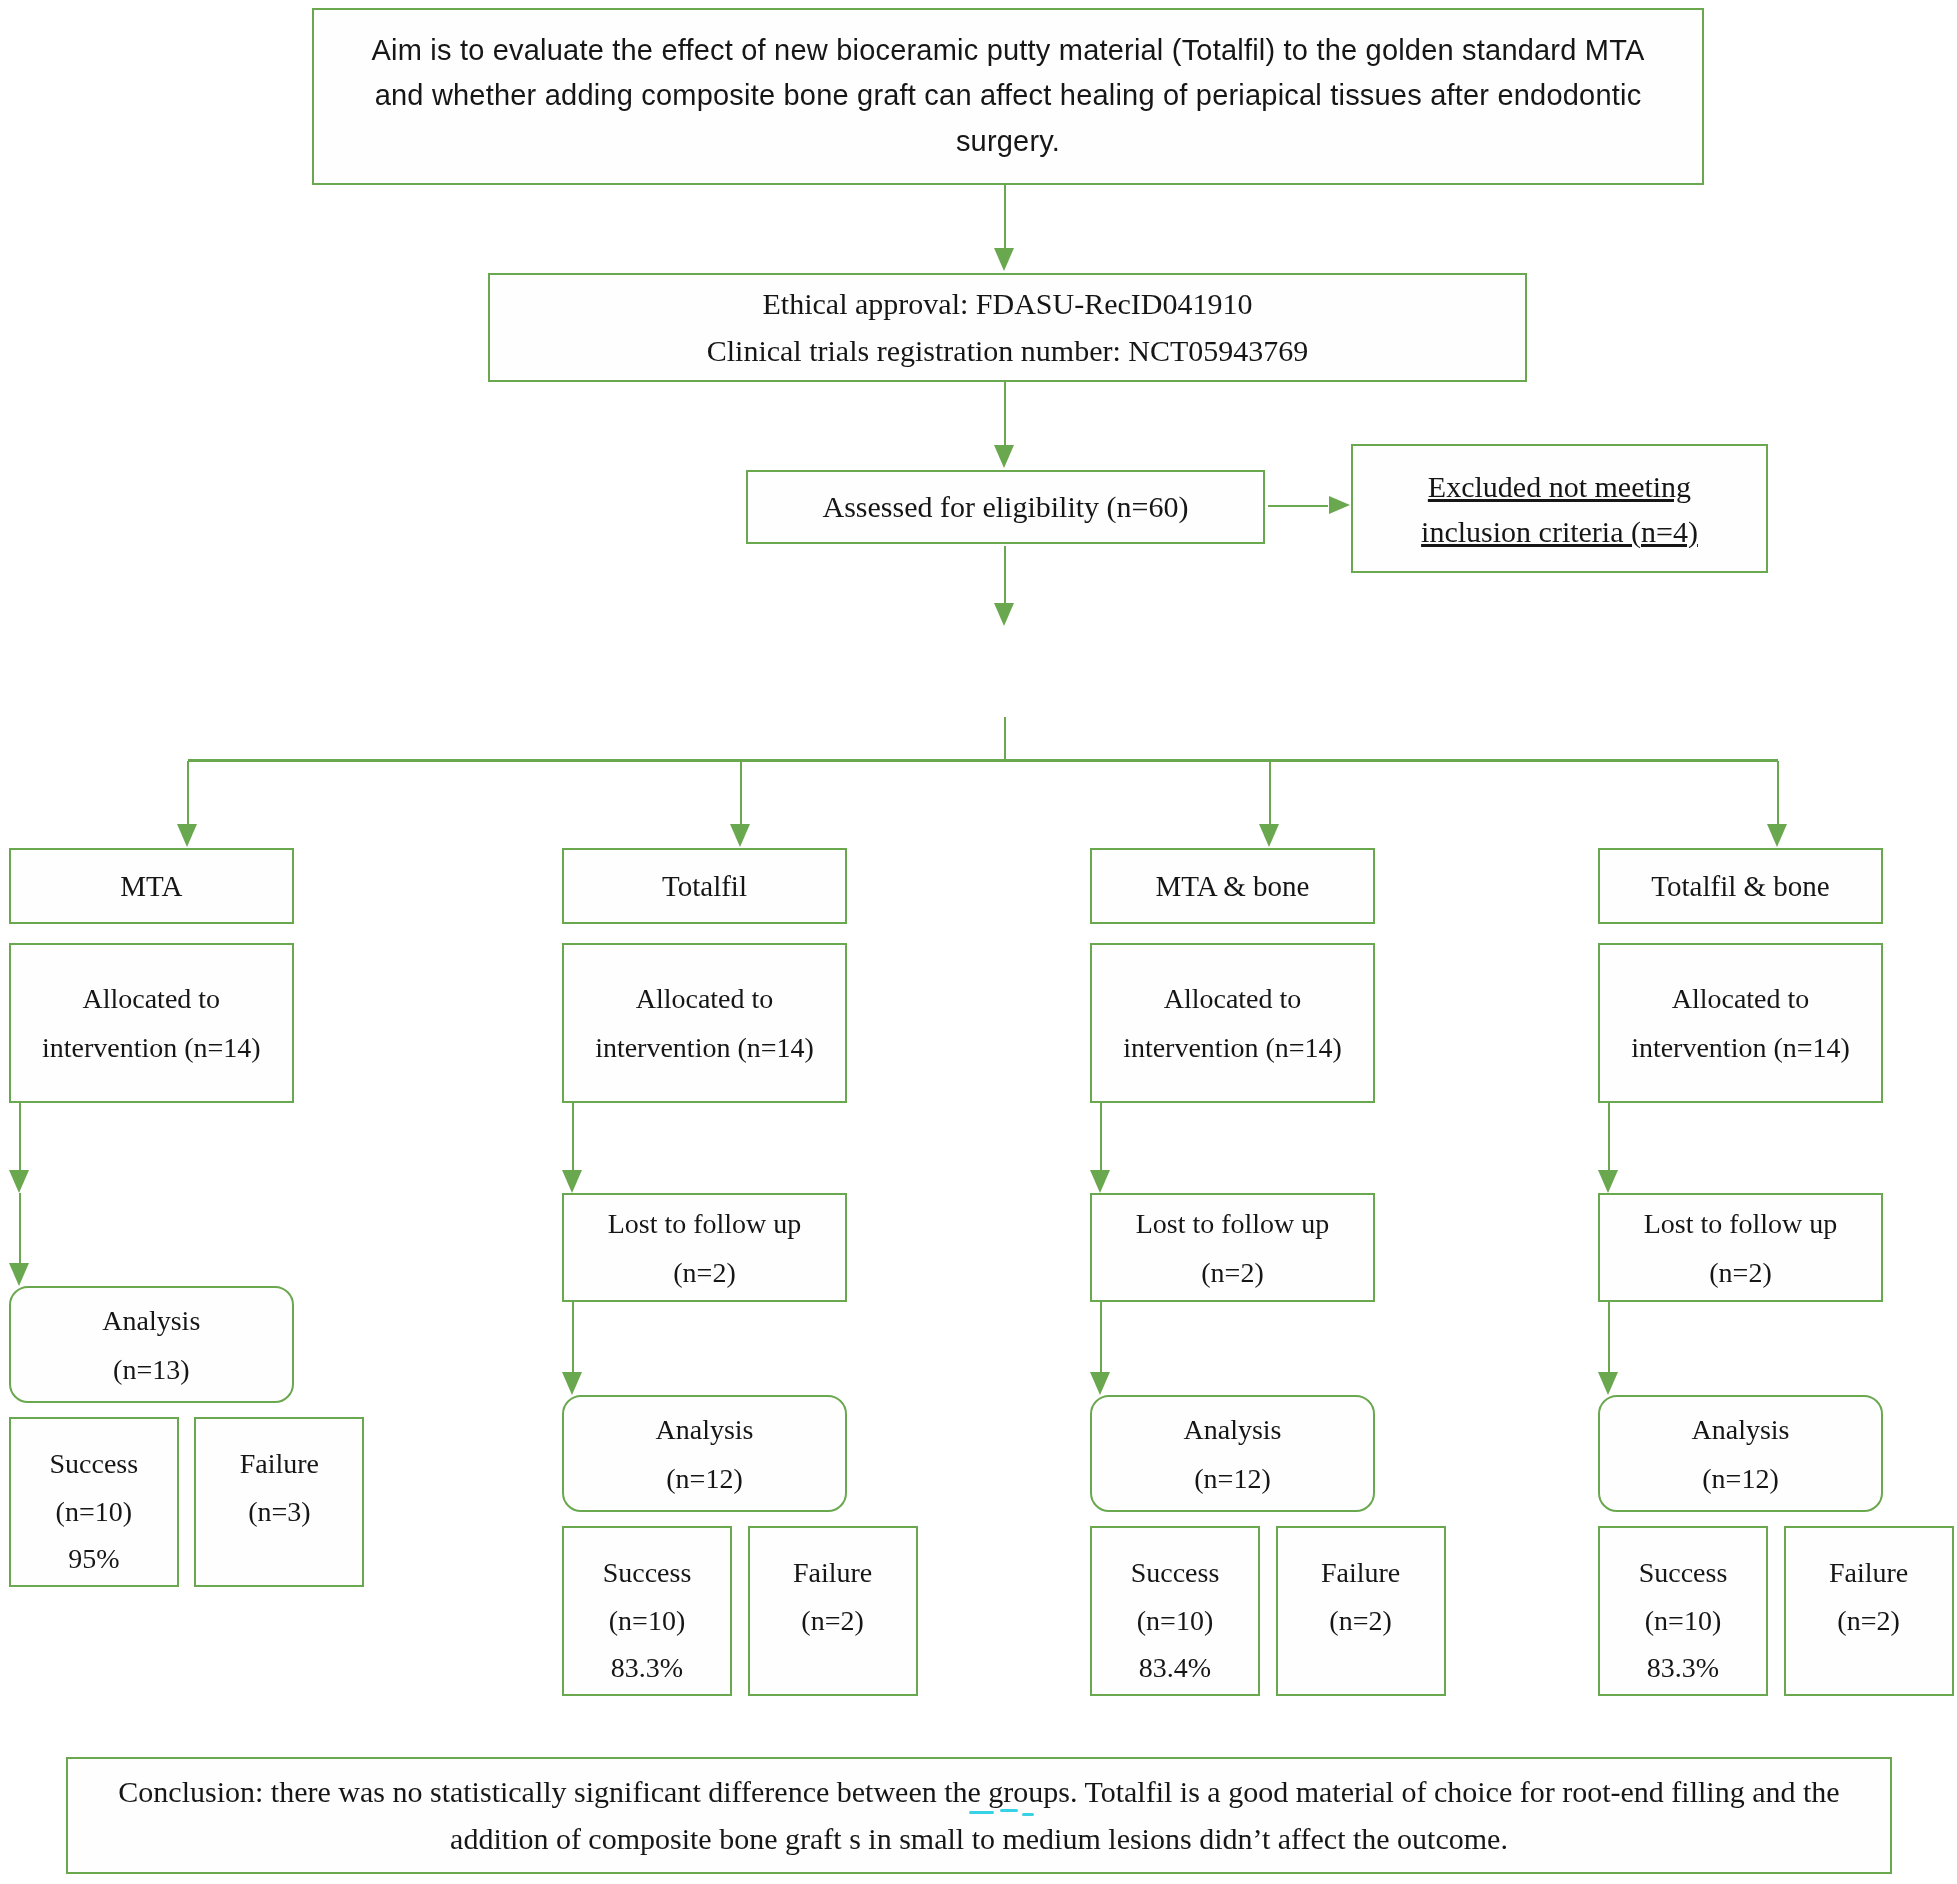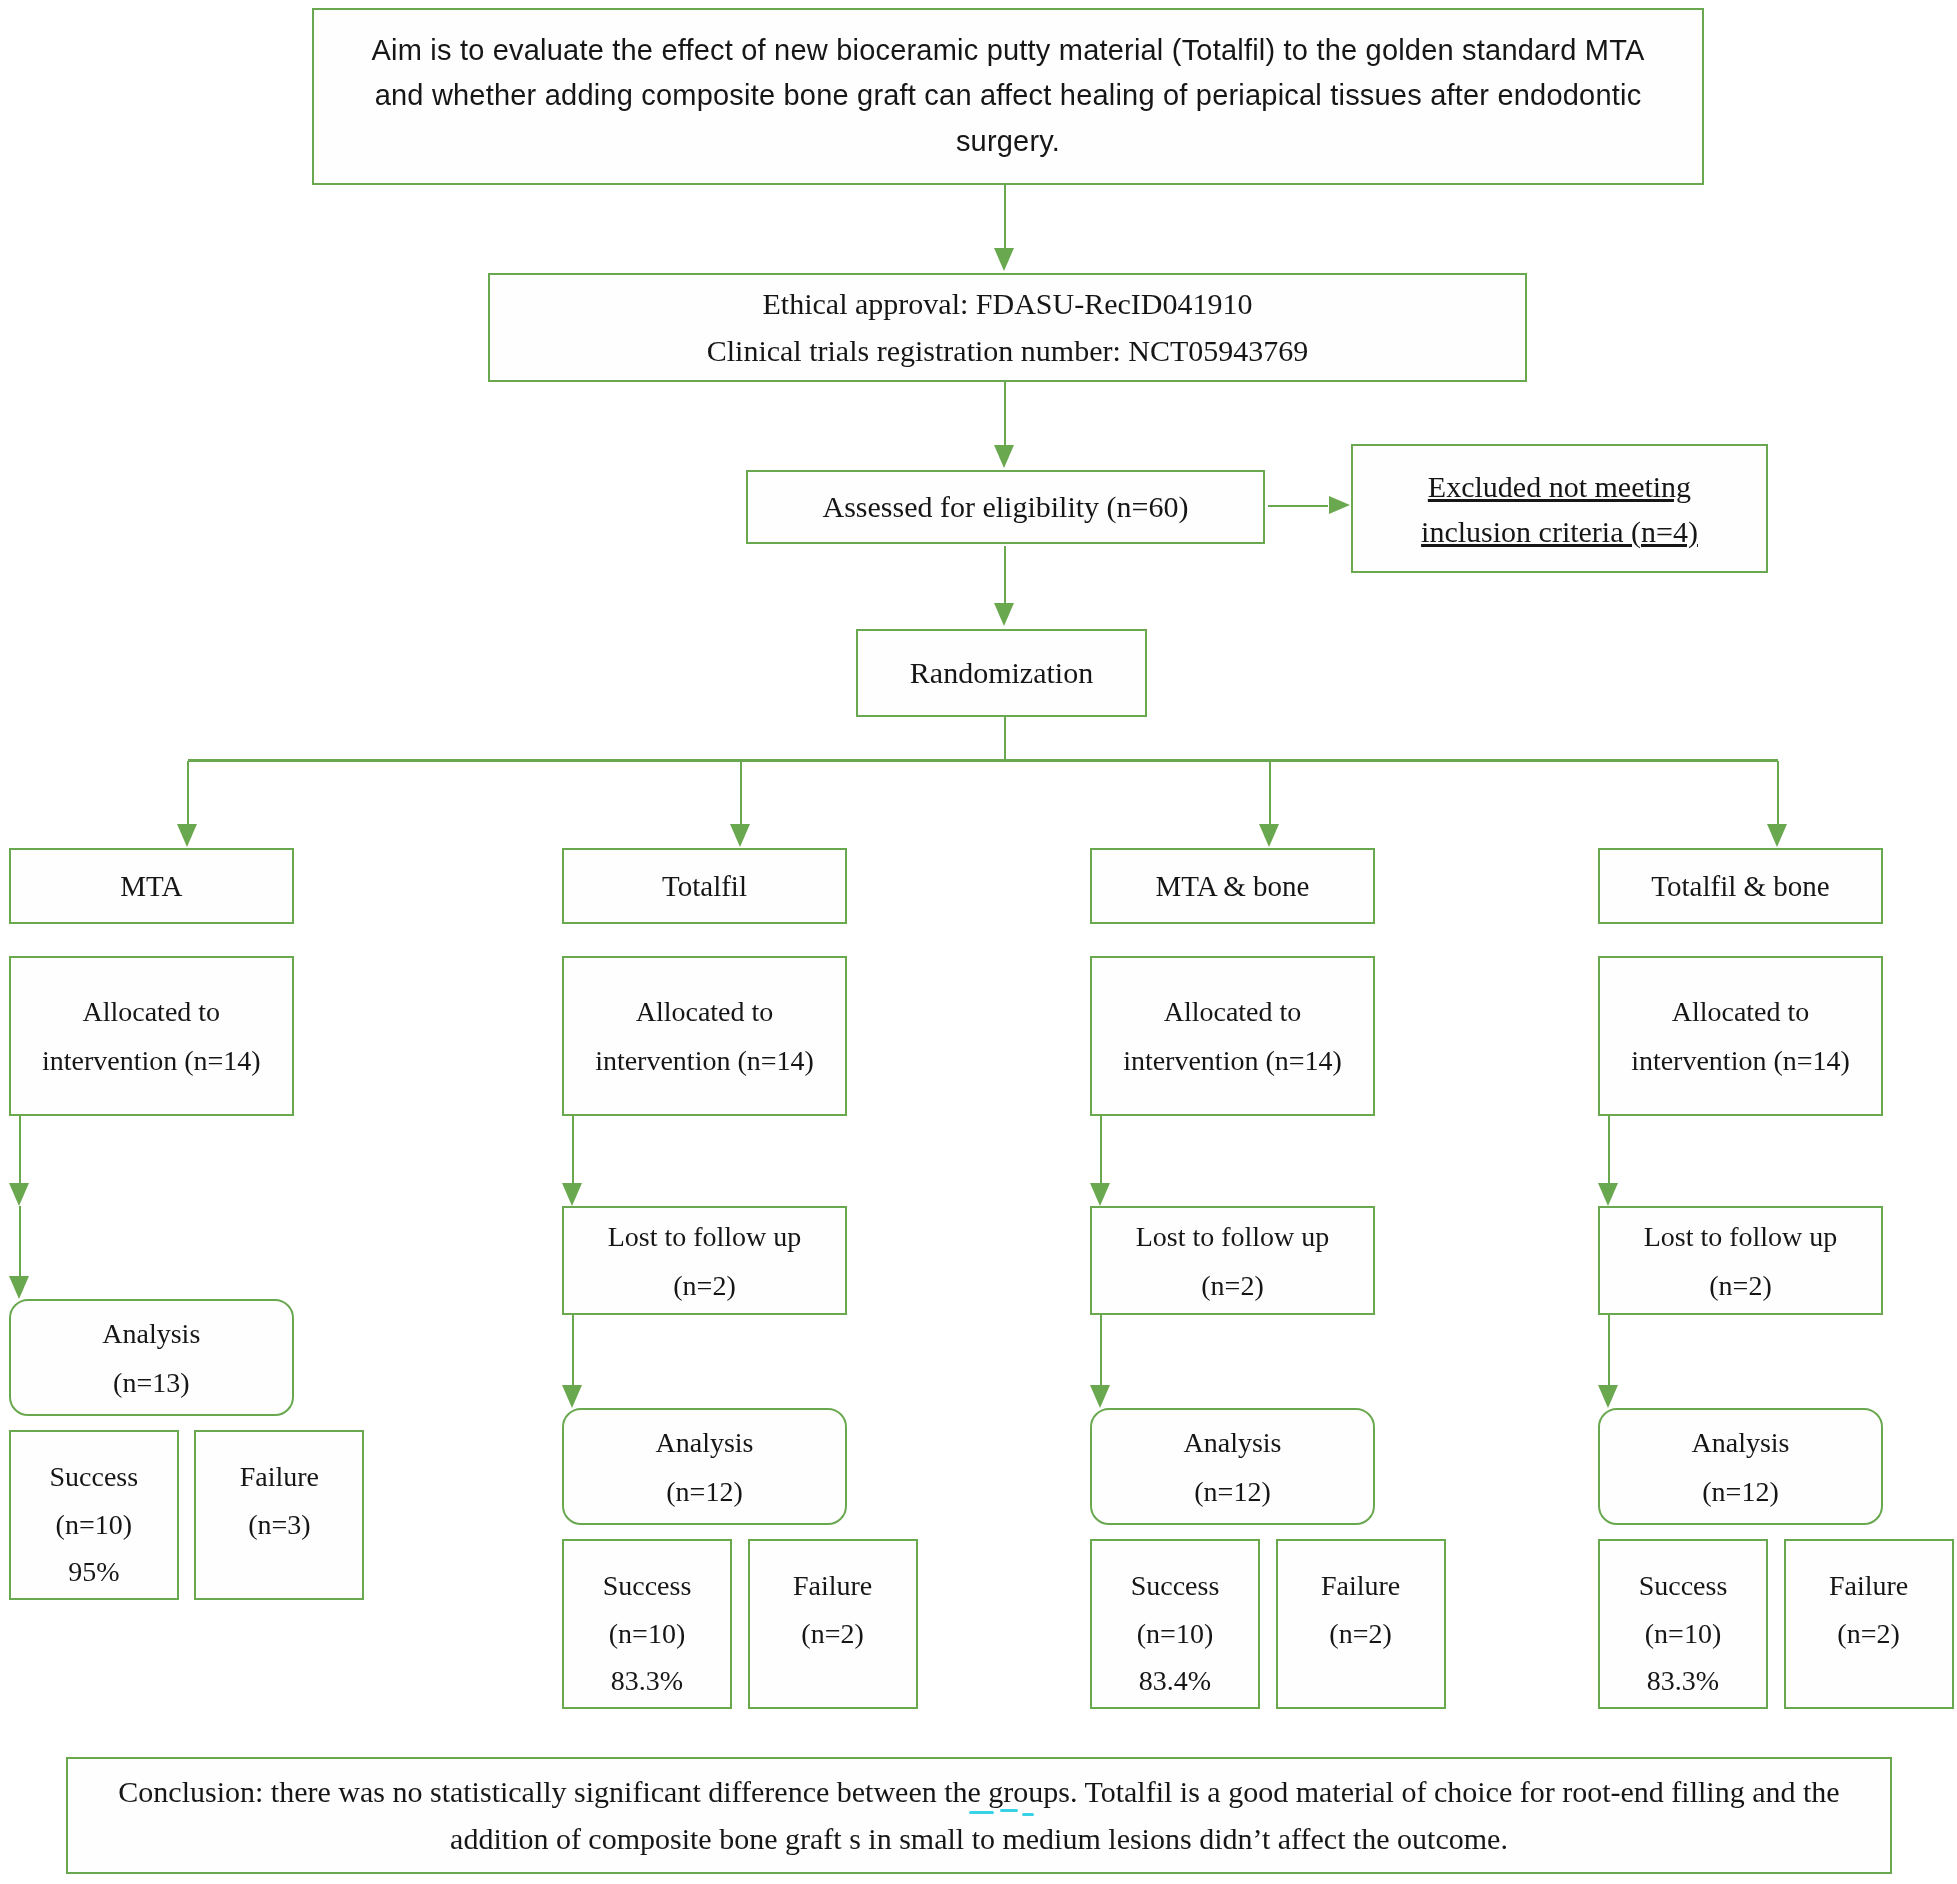--- a/index.html
+++ b/index.html
@@ -57,21 +57,21 @@
   #eligibility-box{left:746px;top:470px;width:519px;height:74px;font-size:30px;}
   #excluded-box{left:1351px;top:444px;width:417px;height:129px;font-size:30px;line-height:1.5;padding:5.9px 17.6px;text-decoration:underline;}
   #randomization-box{left:856px;top:629px;width:291px;height:88px;font-size:30px;}
 
   
   .arm{
     position:absolute;top:848px;width:359px;height:878px;
     display:flex;flex-direction:column;align-items:flex-start;
   }
   .head-box{position:relative;width:285px;height:76px;font-size:29px;flex:none;}
-  .alloc-box{position:relative;width:285px;min-height:160px;font-size:28px;line-height:1.75;margin-top:32px;padding:5.9px 17.6px;flex:none;}
+  .alloc-box{position:relative;width:285px;min-height:160px;font-size:28px;line-height:1.75;margin-top:19px;padding:5.9px 17.6px;flex:none;}
   .lost-box{position:relative;width:285px;height:109px;font-size:28px;line-height:1.75;padding:3.9px 19.5px;flex:none;}
   .analysis-box{position:relative;width:285px;height:117px;font-size:28px;line-height:1.75;flex:none;border-radius:19px;}
   .sf-row{display:flex;gap:15.6px;margin-top:13.7px;flex:none;}
   .sf-box{position:relative;width:170px;height:170px;font-size:28px;line-height:1.7;padding:3.9px 7.8px;flex:none;justify-content:flex-start;padding-top:21.5px;}
   .sf-fail{justify-content:flex-start;padding-top:21.5px;}
 
   #conclusion-box{left:66px;top:1757px;width:1826px;height:117px;font-size:30px;line-height:1.55;padding:7.8px 27px;}
 
   
   #cyan-smudge{
@@ -105,23 +105,20 @@
   </div>
 
   <div class="harrow" style="left:1268px;top:505px;width:60px;"></div>
 
   <div class="box serif" id="excluded-box">
     <div>Excluded not meeting inclusion criteria (n=4)</div>
   </div>
 
   <div class="flow-arrow" style="left:994px;top:546px;height:80px;"></div>
 
-  <div class="box serif" id="randomization-box">
-    <div>Randomization</div>
-  </div>
 
   <div class="vline" style="left:1004px;top:717px;height:43px;"></div>
   <div class="hline" style="left:188px;top:759px;width:1590px;"></div>
   <div class="flow-arrow" style="left:177px;top:761px;height:86px;"></div>
   <div class="flow-arrow" style="left:730px;top:761px;height:86px;"></div>
   <div class="flow-arrow" style="left:1259px;top:761px;height:86px;"></div>
   <div class="flow-arrow" style="left:1767px;top:761px;height:86px;"></div>
 
   <div class="arm" style="left:8.8px;">
     <div class="box serif head-box">

